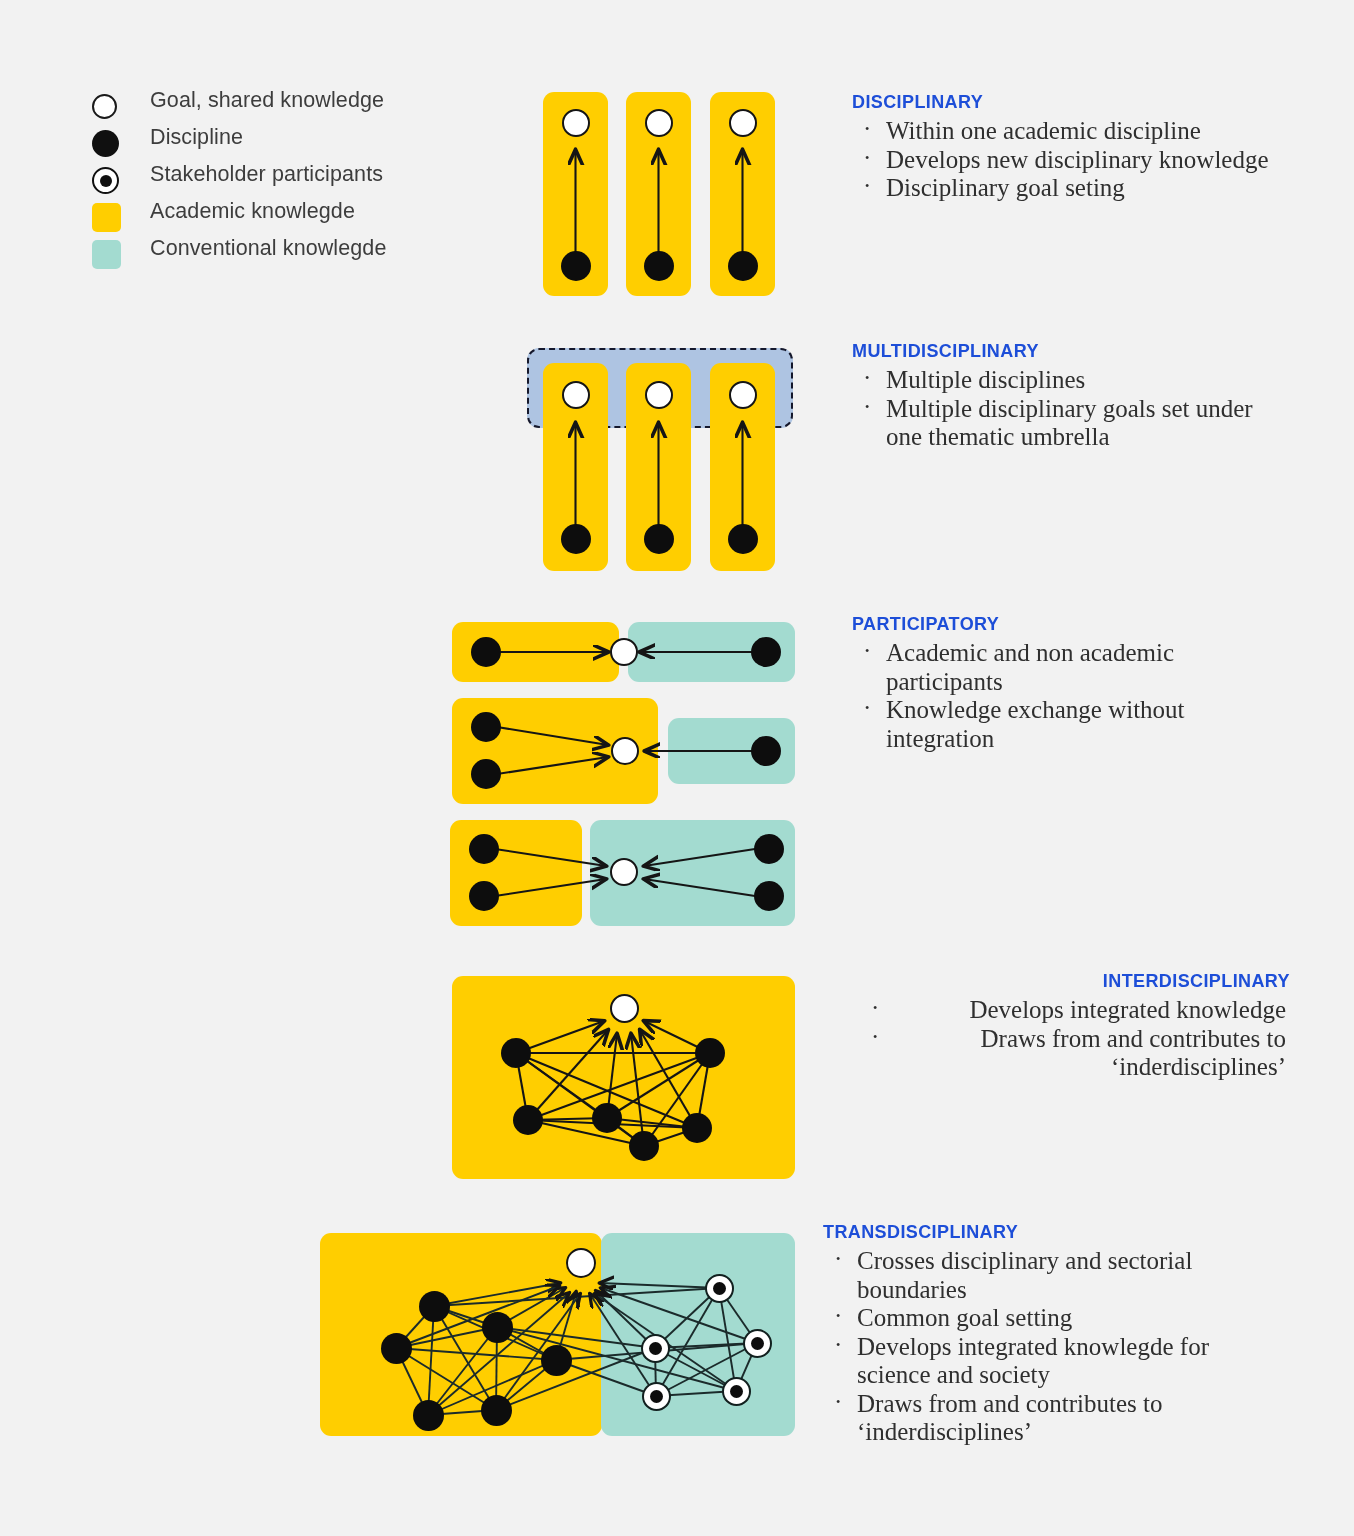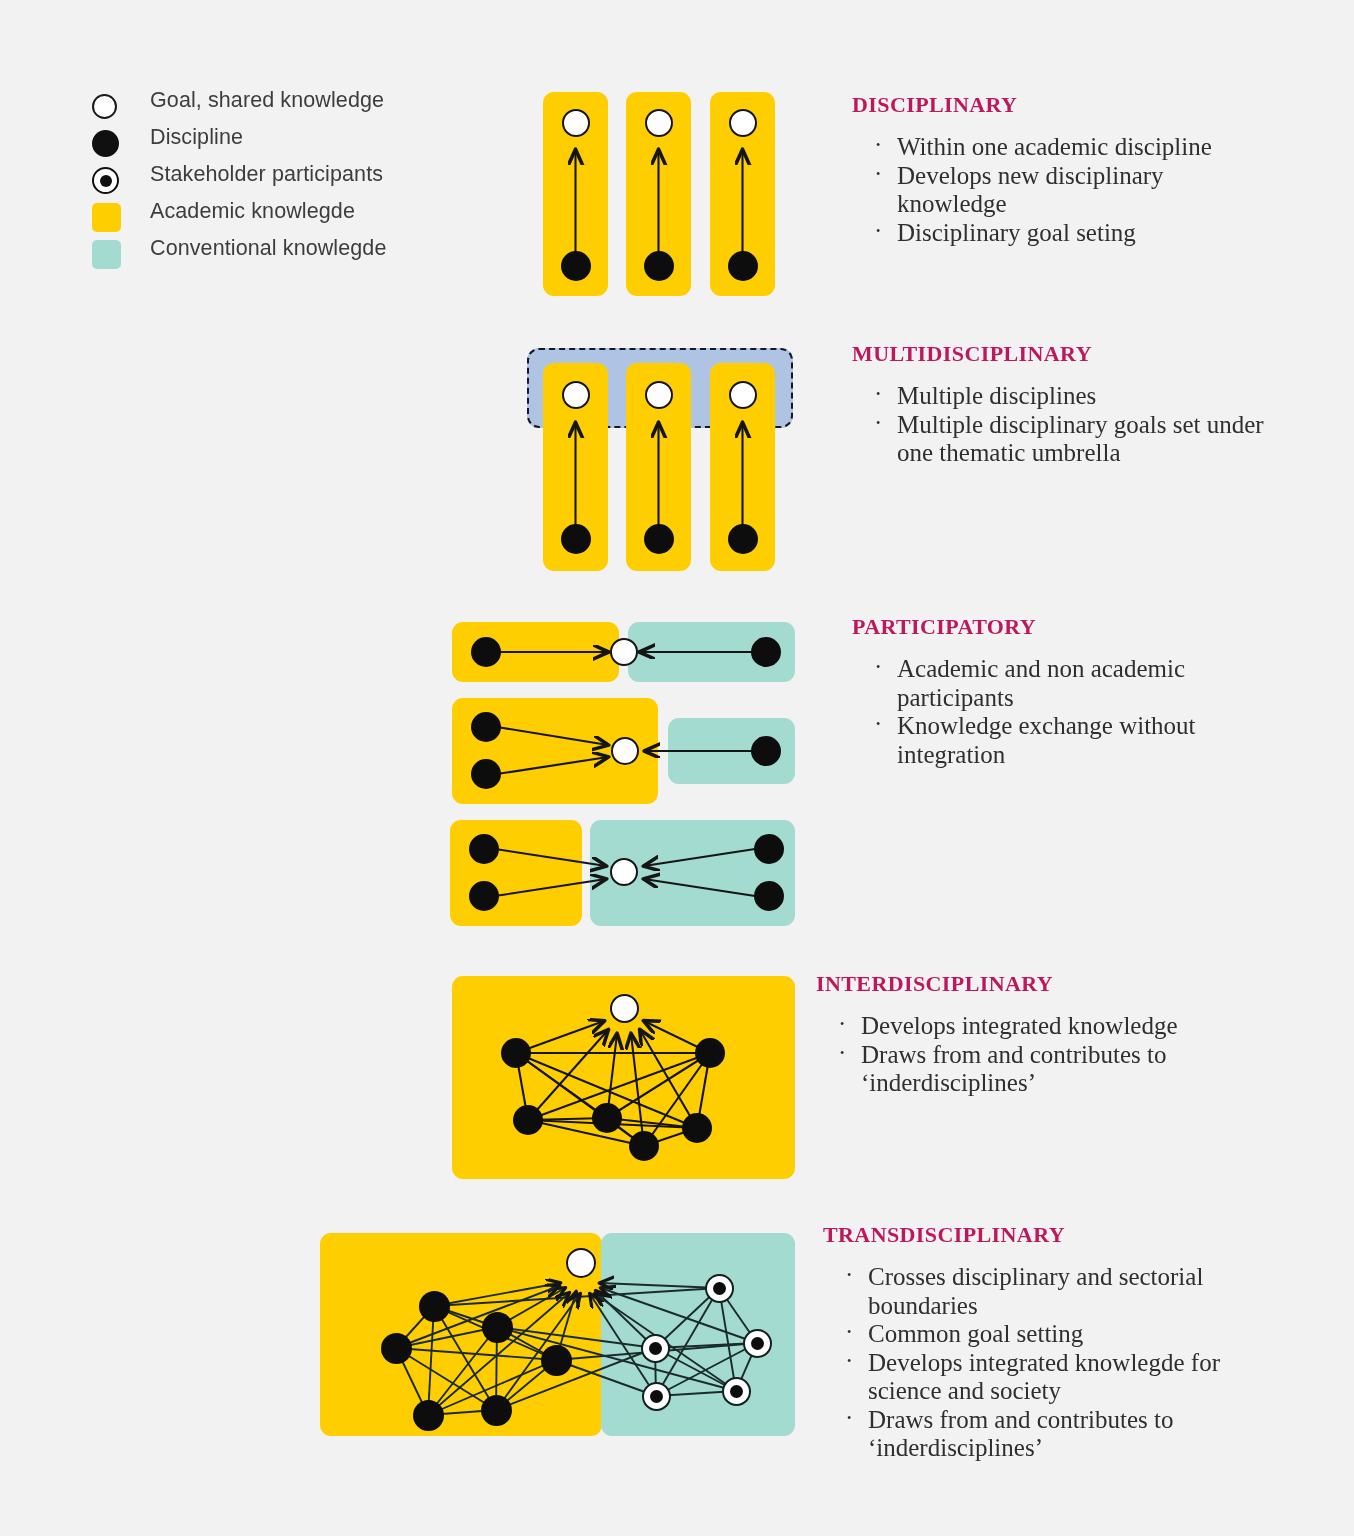--- a/index.html
+++ b/index.html
@@ -26,24 +26,24 @@
   .k-circle-stake i{display:block;width:12px;height:12px;border-radius:50%;background:#101010;}
   .k-swatch{width:29px;height:29px;border-radius:5px;}
   .k-swatch.yellow{background:#ffce00;}
   .k-swatch.teal{background:#a3dbd0;}
   .k-swatch.umbrella{background:#aec4e2;border:2.4px dashed #1a1a2e;box-sizing:border-box;border-radius:6px;}
 
   
   .block{position:absolute;width:430px;}
   .block h2{
     margin:0 0 2px 0;
-    font-family:Liberation Serif, serif;
-    font-weight:bold;font-size:22px;letter-spacing:.4px;color:#be185d;
+    font-family:Liberation Sans, sans-serif;
+    font-weight:bold;font-size:18px;letter-spacing:.4px;color:#1d4ed8;
   }
-  .block ul{margin:15px;padding:0;list-style:none;}
+  .block ul{margin:4px;padding:0;list-style:none;}
   .block li{
     position:relative;
     font-family:"Liberation Serif", serif;
     font-size:25px;line-height:28.5px;color:#2f2f2f;
     padding-left:30px;margin-bottom:0px;
   }
   .block li::before{
     content:"·";position:absolute;left:7px;top:-2px;font-size:25px;color:#2f2f2f;
   }
 
@@ -255,21 +255,21 @@
 
     <div class="node goal" style="left:610px;top:994px;width:29px;height:29px;"></div>
     <div class="node disc" style="left:501px;top:1038px;width:30px;height:30px;"></div>
     <div class="node disc" style="left:695px;top:1038px;width:30px;height:30px;"></div>
     <div class="node disc" style="left:513px;top:1105px;width:30px;height:30px;"></div>
     <div class="node disc" style="left:592px;top:1103px;width:30px;height:30px;"></div>
     <div class="node disc" style="left:682px;top:1113px;width:30px;height:30px;"></div>
     <div class="node disc" style="left:629px;top:1131px;width:30px;height:30px;"></div>
   </div>
 
-  <div class="block" style="left:816px;top:971px;">
+  <div class="block" style="left:860px;top:971px;text-align:right;">
     <h2>INTERDISCIPLINARY</h2>
     <ul>
       <li>Develops integrated knowledge</li>
       <li>Draws from and contributes to ‘inderdisciplines’</li>
     </ul>
   </div>
 
   <div>
     <div class="panel yellow" style="left:320px;top:1233px;width:282px;height:203px;"></div>
     <div class="panel teal" style="left:601px;top:1233px;width:194px;height:203px;"></div>

